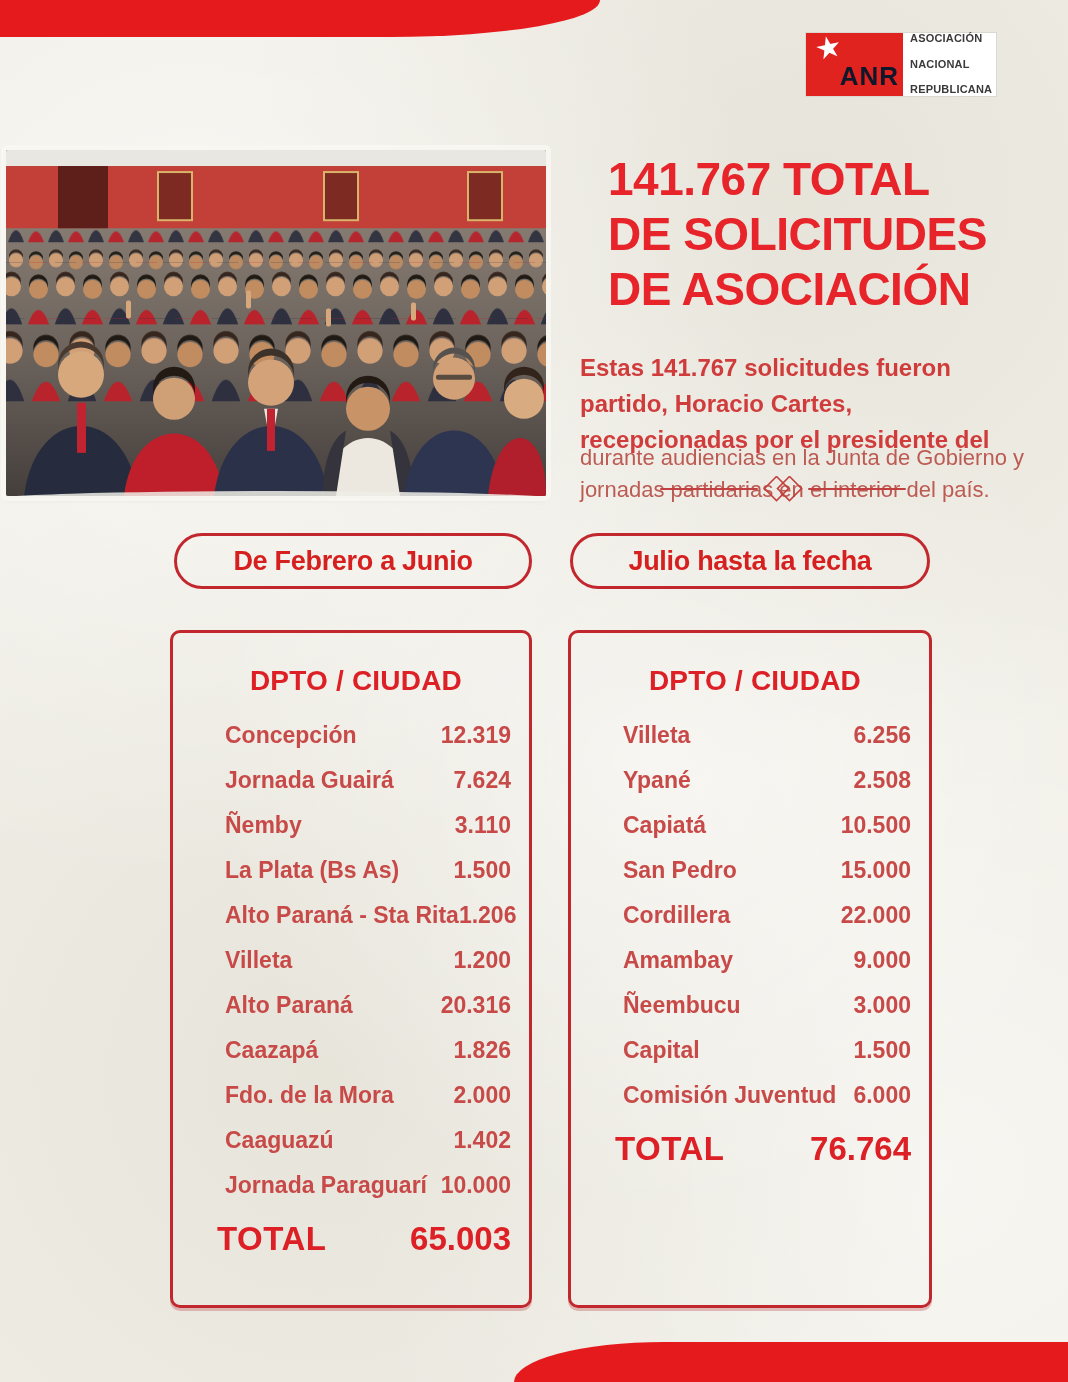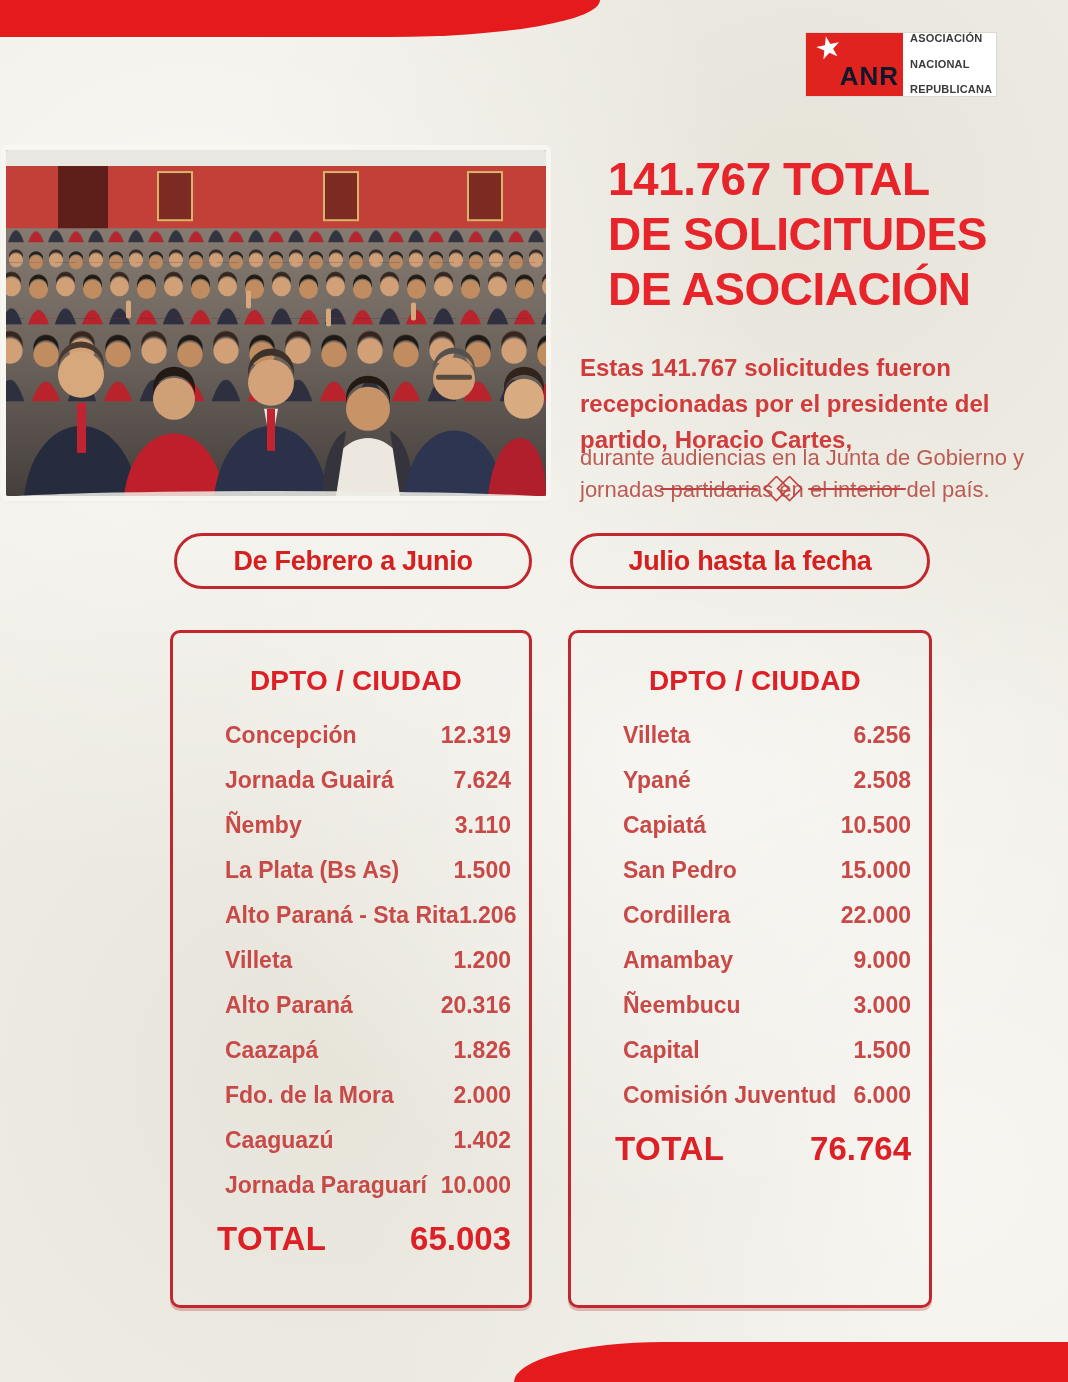--- a/index.html
+++ b/index.html
@@ -181,22 +181,22 @@
   </div>
 
   <div class="headline">
     <div>141.767 TOTAL</div>
     <div>DE SOLICITUDES</div>
     <div>DE ASOCIACIÓN</div>
   </div>
 
   <div class="intro-bold">
     <div>Estas 141.767  solicitudes fueron</div>
+    <div>partido, Horacio Cartes,</div>
     <div>recepcionadas por el presidente del</div>
-    <div>partido, Horacio Cartes,</div>
   </div>
   <div class="intro-reg">
     <div>durante audiencias en la Junta de Gobierno y</div>
     <div>jornadas partidarias en el interior del país.</div>
   </div>
 
   <div class="divider">
     <div class="line"></div>
     <svg width="46" height="26" viewBox="0 0 46 26">
       <rect x="8" y="4" width="17" height="17" transform="rotate(45 16.5 12.5)" fill="none" stroke="#c2403f" stroke-width="1.6"></rect>

